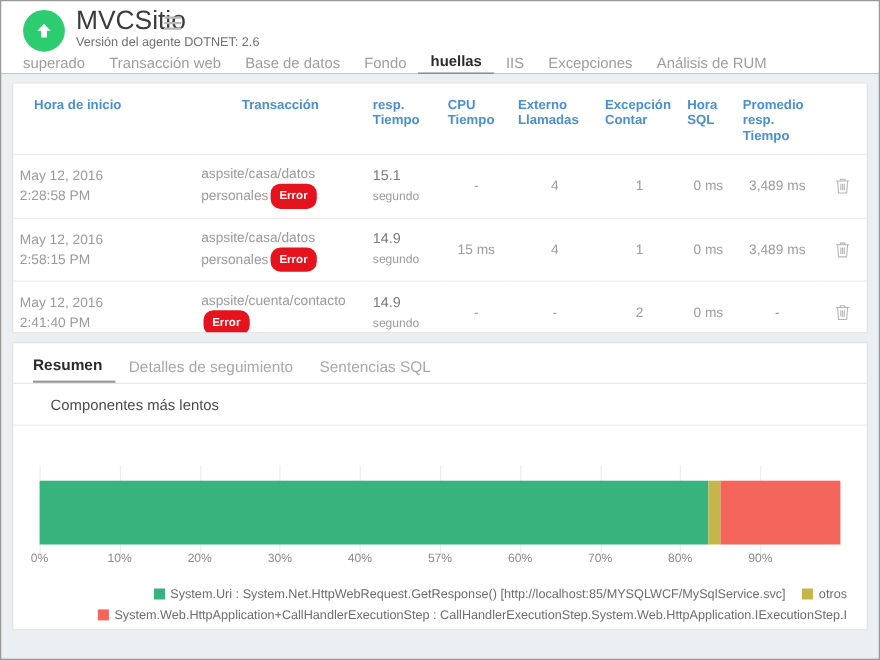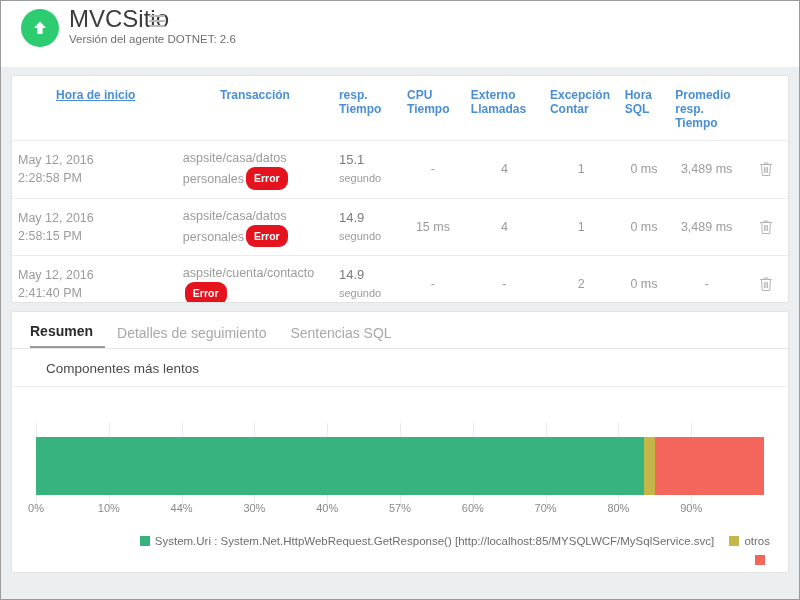--- a/index.html
+++ b/index.html
@@ -97,21 +97,21 @@
   }
   table.traces th {
     color: #4a8fd4;
     font-size: 12px;
     font-weight: bold;
     text-align: left;
     vertical-align: top;
     padding: 12px 6px 10px 6px;
     line-height: 14px;
   }
-  table.traces th.c-start { width: 150px; padding-left: 44px; text-decoration: underline; }
+  table.traces th.c-start { width: 150px; padding-left: 19px; }
   table.traces th.c-tx    { width: 142px; text-align: center; }
   table.traces th.c-resp  { width: 62px; }
   table.traces th.c-cpu   { width: 58px; }
   table.traces th.c-ext   { width: 72px; }
   table.traces th.c-exc   { width: 68px; }
   table.traces th.c-sql   { width: 46px; }
   table.traces th.c-avg   { width: 68px; }
   table.traces th.c-del   { width: 40px; }
   table.traces td {
     font-size: 12.5px;
@@ -219,20 +219,30 @@
       </svg>
     </div>
     <div class="app-title">MVCSitio</div>
     <div class="hamburger">
       <i></i>
         <i></i>
         <i></i>
     </div>
     <div class="agent-ver">Versión del agente DOTNET: 2.6</div>
 
+    <div class="topnav">
+      <div class="tab">superado</div>
+      <div class="tab">Transacción web</div>
+      <div class="tab">Base de datos</div>
+      <div class="tab">Fondo</div>
+      <div class="tab active">huellas</div>
+      <div class="tab">IIS</div>
+      <div class="tab">Excepciones</div>
+      <div class="tab">Análisis de RUM</div>
+    </div>
   </div>
 
   <div class="body-area">
 
     <div class="card table-card">
       <table class="traces">
         <thead>
           <tr>
             <th class="c-start">
               <span>Hora de inicio</span>
@@ -370,42 +380,42 @@
             </div>
           <div class="bar" id="stacked-bar">
               <div class="seg" style="left: 0%; width: 83.5%; background: rgb(55, 179, 126);"></div>
               <div class="seg" style="left: 83.5%; width: 1.5%; background: rgb(196, 182, 72);"></div>
               <div class="seg" style="left: 85%; width: 15%; background: rgb(244, 102, 92);"></div>
             </div>
         </div>
         <div class="axis" id="x-axis">
             <div class="tick" style="left: 0%;">0%</div>
             <div class="tick" style="left: 10%;">10%</div>
-            <div class="tick" style="left: 20%;">44%</div>
+            <div class="tick" style="left: 20%;">20%</div>
             <div class="tick" style="left: 30%;">30%</div>
             <div class="tick" style="left: 40%;">40%</div>
             <div class="tick" style="left: 50%;">57%</div>
             <div class="tick" style="left: 60%;">60%</div>
             <div class="tick" style="left: 70%;">70%</div>
             <div class="tick" style="left: 80%;">80%</div>
             <div class="tick" style="left: 90%;">90%</div>
           </div>
 
         <div class="legend">
           <span class="legend-row">
             <span class="legend-item">
               <span class="swatch" id="sw0" style="background: rgb(55, 179, 126);"></span><span>System.Uri : System.Net.HttpWebRequest.GetResponse() [http://localhost:85/MYSQLWCF/MySqlService.svc]</span>
             </span>
             <span class="legend-item">
               <span class="swatch" id="sw1" style="background: rgb(196, 182, 72);"></span><span>otros</span>
             </span>
           </span>
           <span class="legend-row">
             <span class="legend-item">
-              <span class="swatch" id="sw2" style="background: rgb(244, 102, 92);"></span>
+              <span class="swatch" id="sw2" style="background: rgb(244, 102, 92);"></span><span>System.Web.HttpApplication+CallHandlerExecutionStep : CallHandlerExecutionStep.System.Web.HttpApplication.IExecutionStep.I</span>
             </span>
           </span>
         </div>
       </div>
     </div>
 
   </div>
 </div>
 
 </body></html>

